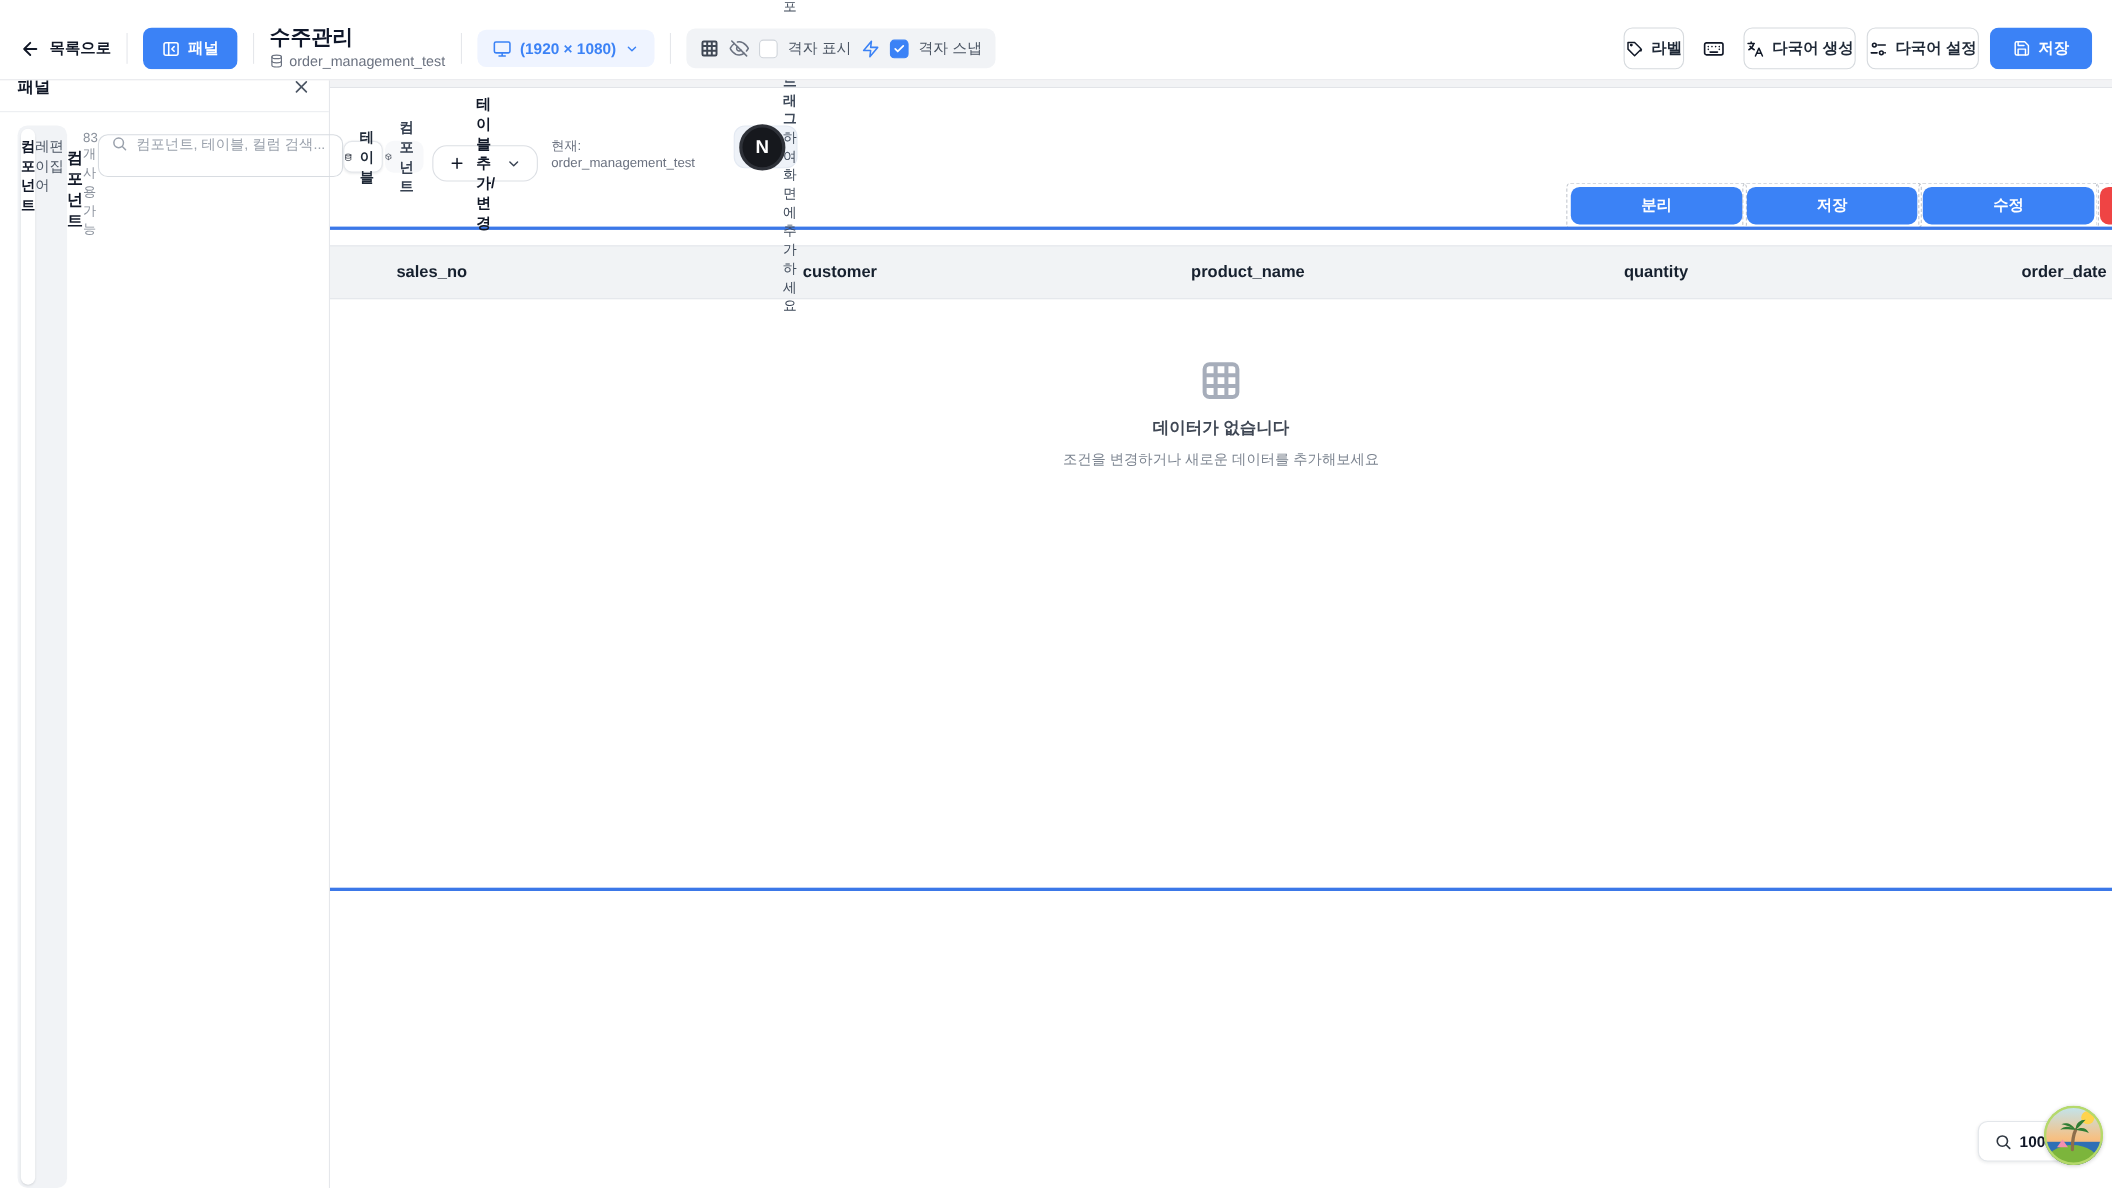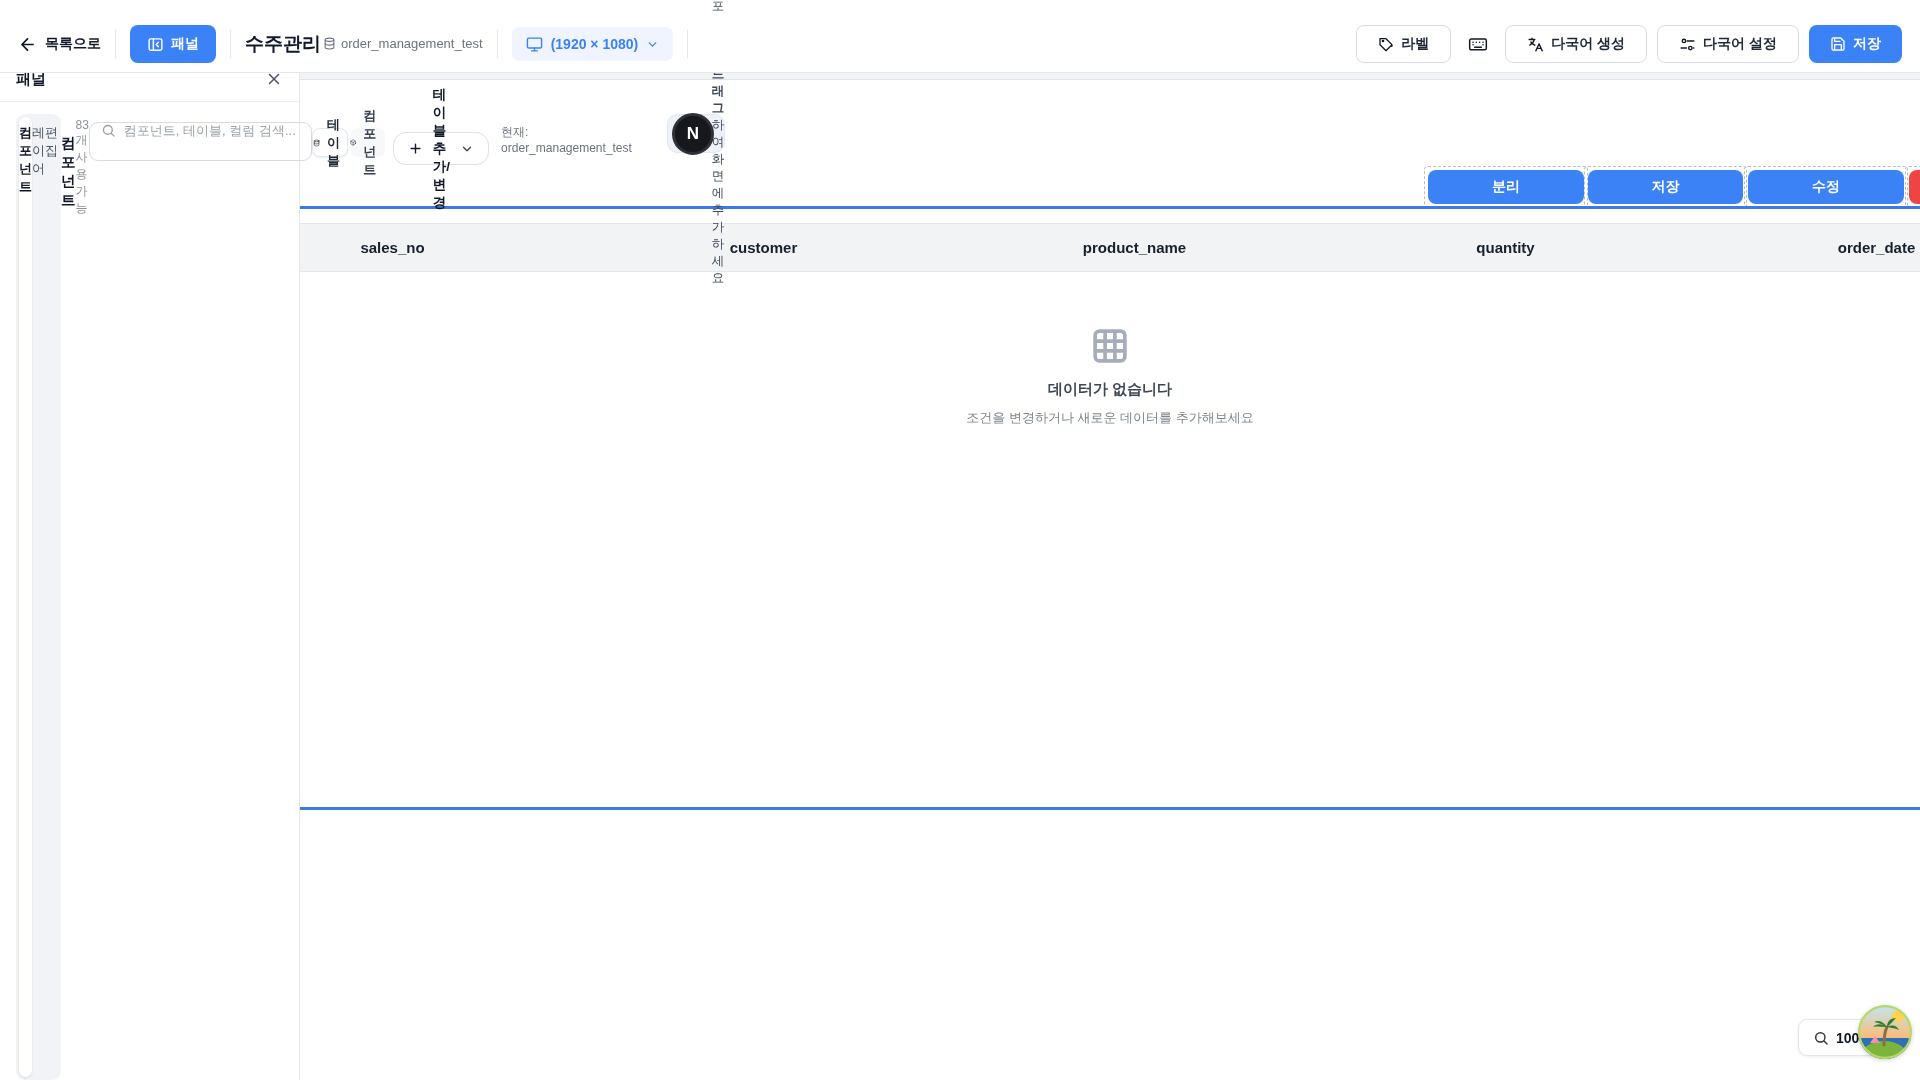--- a/index.html
+++ b/index.html
@@ -13,36 +13,36 @@
   .h-left { display:flex; align-items:center; gap:14px; flex:1; min-width:0; }
   .h-right { display:flex; align-items:center; gap:10px; }
   .vdiv { width:1px; height:28px; background:#e5e7eb; }
   .back-link { display:flex; align-items:center; gap:8px; font-size:14px; font-weight:700;
     color:#111827; cursor:pointer; }
   .btn { display:inline-flex; align-items:center; justify-content:center; gap:7px;
     border-radius:8px; font-size:14px; cursor:pointer; border:1px solid transparent; }
   .btn-blue { background:#3b82f6; color:#fff; font-weight:600; }
   .btn-outline { background:#fff; border-color:#d6dade; color:#1f2937; font-weight:600; }
   .panel-toggle-btn { height:38px; padding:0 16px; }
-  .title-block { display:flex; justify-content:center; gap:2px; }
+  .title-block { display:flex; flex-direction:column; justify-content:center; gap:2px; }
   .page-title { font-size:19px; font-weight:800; color:#0f172a; line-height:1.1; }
   .page-subtitle { display:flex; align-items:center; gap:5px; font-size:13px; color:#6b7280; }
   .viewport-chip { display:flex; align-items:center; gap:8px; background:#eff4ff;
     color:#3b82f6; border-radius:8px; height:34px; padding:0 14px; font-size:14px;
     font-weight:600; cursor:pointer;text-align:center; }
   .grid-group { display:flex; align-items:center; gap:9px; background:#f1f3f6;
     border-radius:8px; height:36px; padding:0 12px; }
   .grid-group .lbl { font-size:13.5px; color:#4b5563; }
   .cbx { width:17px; height:17px; border-radius:4px; border:1.5px solid #cfd4da;
     background:#fff; display:inline-flex; align-items:center; justify-content:center;
     cursor:pointer; }
   .cbx.checked { background:#3b82f6; border-color:#3b82f6; }
   .icon-btn { width:34px; height:34px; display:inline-flex; align-items:center;
     justify-content:center; border-radius:8px; cursor:pointer; color:#374151; }
-  .h-btn { height:38px; padding:0 21px; }
+  .h-btn { height:38px; padding:0 1px; }
   .save-btn { height:38px; padding:0 20px; }
 
   
   .side-panel { position:absolute; left:0; top:57px; bottom:0; width:300px; background:#fff;
     border-right:1px solid #e5e7eb; z-index:20; display:flex; flex-direction:column; }
   .sp-header { height:45px; display:flex; align-items:center; justify-content:space-between;
     padding:0 16px; border-bottom:1px solid #eceef1; }
   .sp-title { font-size:15px; font-weight:800; color:#111827; }
   .sp-body { padding:12px 16px 0; display:flex; flex-direction:row; flex:1; }
   .tabs { display:flex; background:#f1f3f6; border-radius:9px; padding:3px; }
@@ -144,20 +144,42 @@
       <svg class="i" width="17" height="17" viewBox="0 0 24 24" fill="none" stroke="#3b82f6" stroke-width="2" stroke-linecap="round" stroke-linejoin="round">
           <rect x="2" y="3" width="20" height="14" rx="2"></rect>
           <path d="M8 21h8M12 17v4"></path>
         </svg>
       <span>(1920 × 1080)</span>
       <svg class="i" width="13" height="13" viewBox="0 0 24 24" fill="none" stroke="#3b82f6" stroke-width="2.4" stroke-linecap="round" stroke-linejoin="round">
           <path d="M6 9l6 6 6-6"></path>
         </svg>
     </div>
     <div class="vdiv"></div>
+    <div class="grid-group">
+      <svg class="i" width="18" height="18" viewBox="0 0 24 24" fill="none" stroke="#3f4754" stroke-width="2.4" stroke-linejoin="round">
+          <rect x="3.5" y="3.5" width="17" height="17" rx="1.5"></rect>
+          <path d="M9.2 3.5v17M14.8 3.5v17M3.5 9.2h17M3.5 14.8h17"></path>
+        </svg>
+      <svg class="i" width="18" height="18" viewBox="0 0 24 24" fill="none" stroke="#6b7280" stroke-width="1.9" stroke-linecap="round" stroke-linejoin="round">
+          <path d="M17.94 17.94A10.5 10.5 0 0112 20c-7 0-11-8-11-8a19.3 19.3 0 015.06-5.94M9.9 4.24A9.9 9.9 0 0112 4c7 0 11 8 11 8a19.4 19.4 0 01-2.16 3.19"></path>
+          <path d="M9.88 9.88a3 3 0 104.24 4.24"></path>
+          <path d="M3 3l18 18"></path>
+        </svg>
+      <span class="cbx"></span>
+      <span class="lbl">격자 표시</span>
+      <svg class="i" width="17" height="17" viewBox="0 0 24 24" fill="none" stroke="#3b82f6" stroke-width="2" stroke-linejoin="round">
+          <path d="M13 2L3 14h9l-1 8 10-12h-9l1-8z"></path>
+        </svg>
+      <span class="cbx checked">
+        <svg class="i" width="11" height="11" viewBox="0 0 24 24" fill="none" stroke="#fff" stroke-width="3.4" stroke-linecap="round" stroke-linejoin="round">
+            <path d="M20 6L9 17l-5-5"></path>
+          </svg>
+      </span>
+      <span class="lbl">격자 스냅</span>
+    </div>
   </div>
 
   <div class="h-right">
     <div class="btn btn-outline h-btn">
       <svg class="i" width="16" height="16" viewBox="0 0 24 24" fill="none" stroke="#111827" stroke-width="2" stroke-linecap="round" stroke-linejoin="round">
           <path d="M20.59 13.41L12 22l-9-9V4h9l8.59 8.59a2 2 0 010 2.82z"></path>
           <circle cx="7.5" cy="7.5" r="1" fill="#111827"></circle>
         </svg>
       <span>라벨</span>
     </div>

